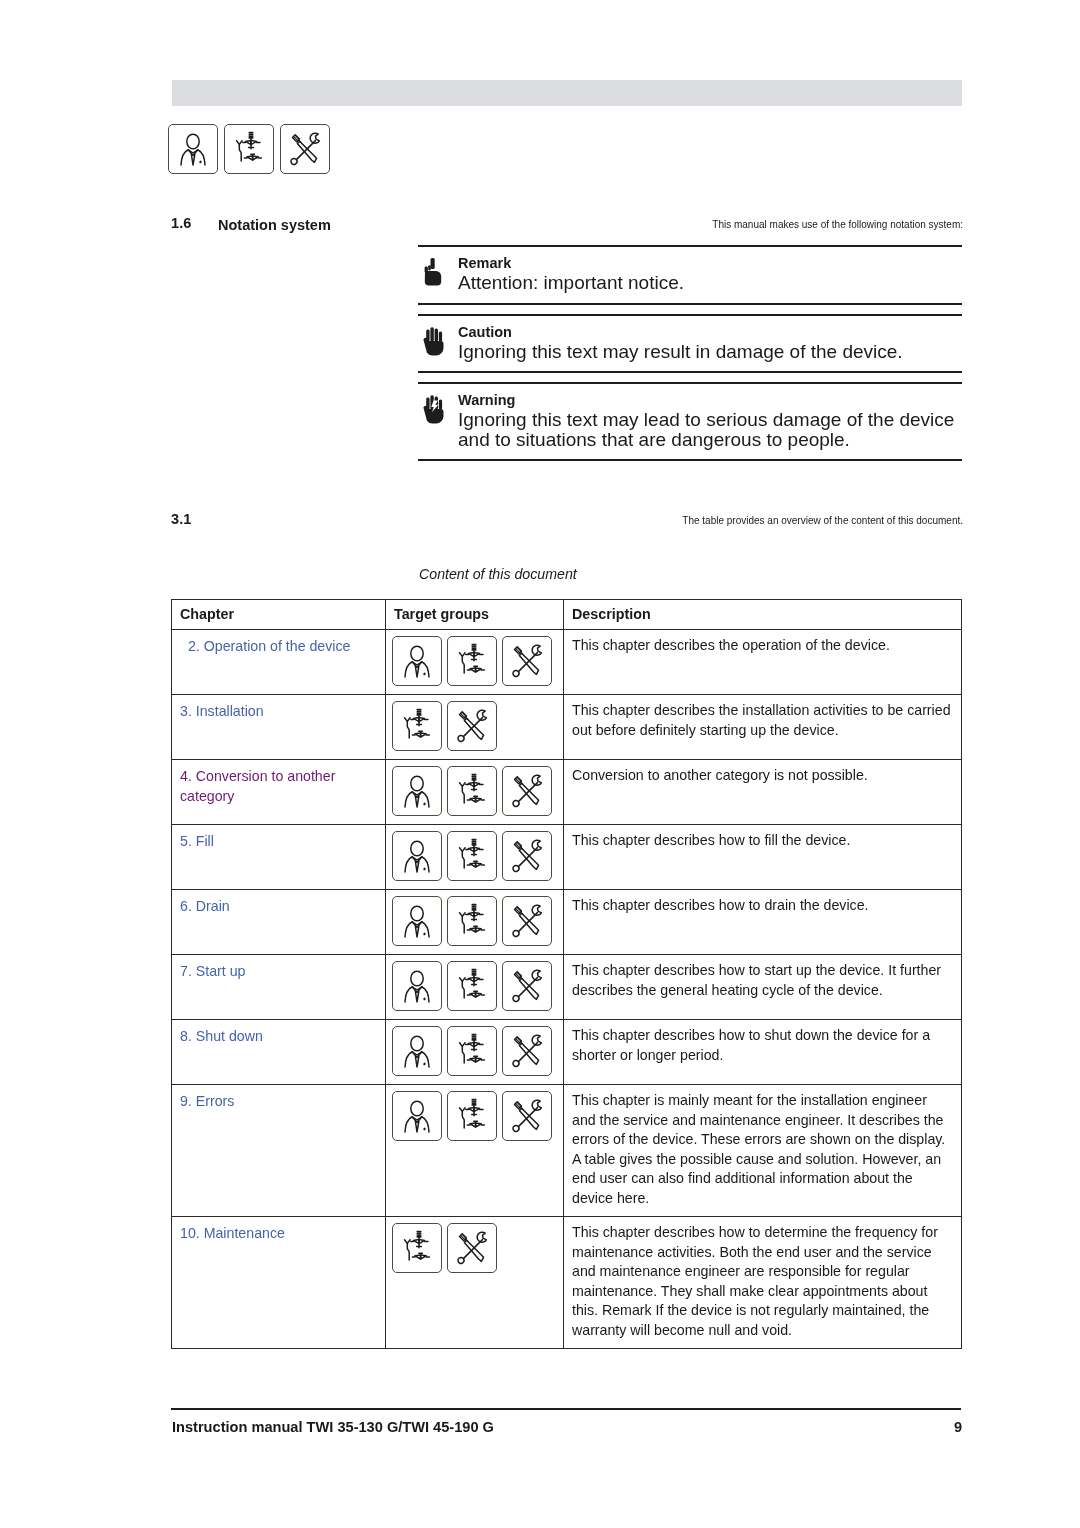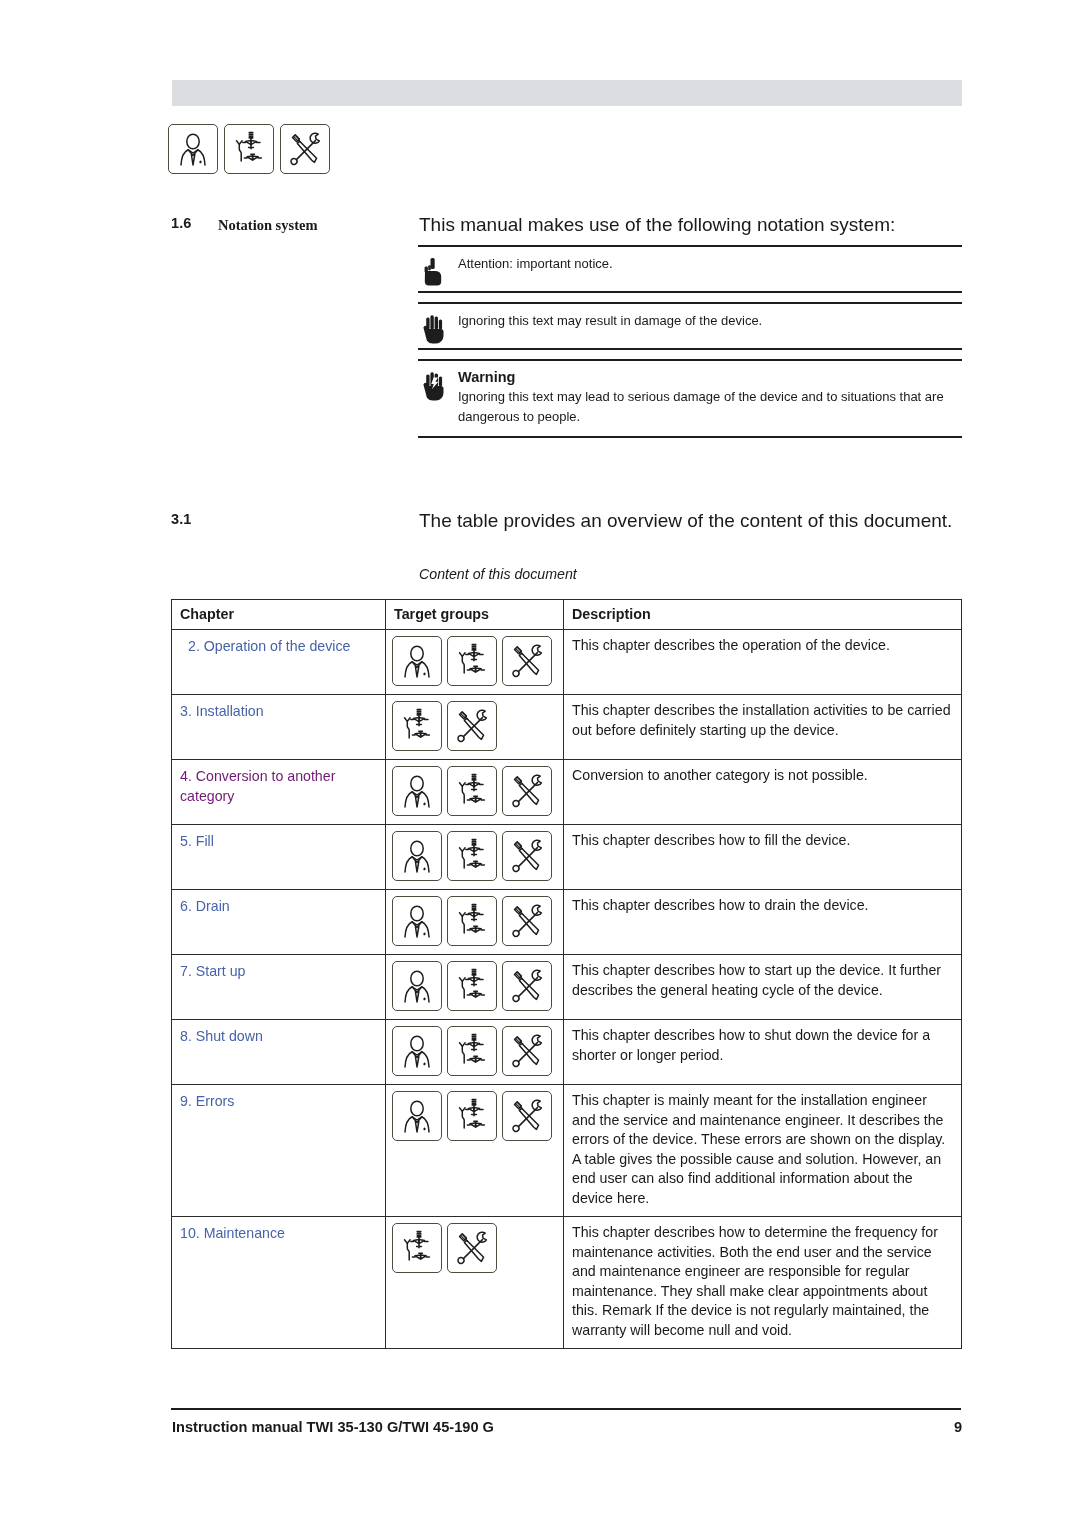--- a/index.html
+++ b/index.html
@@ -68,22 +68,23 @@
   }
   .sec-title {
     position: absolute;
     font-weight: bold;
     font-size: 14.5px;
     width: 170px;
     line-height: 21px;
   }
   .body-text {
     position: absolute;
-    font-size: 19px;
+    font-size: 10px;
     line-height: 20px;
+    text-align: right;
   }
 
   
   .note-wrap {
     position: absolute;
     left: 418px;
     width: 544px;
   }
   .rule {
     border-top: 2.2px solid #1d1d1d;
@@ -101,21 +102,21 @@
     top: 8px;
     width: 28px;
     height: 34px;
   }
   .note-title {
     font-weight: bold;
     font-size: 14.5px;
     line-height: 19px;
   }
   .note-body {
-    font-size: 13px;
+    font-size: 19px;
     line-height: 19.5px;
   }
   .gap { height: 9px; }
 
   
   .caption {
     position: absolute;
     left: 419px;
     top: 566px;
     font-size: 14.2px;
@@ -237,56 +238,58 @@
           <path d="M13.4 11 L15.6 13.2" stroke="#1d1d1d" fill="none" stroke-width="1.5" stroke-linecap="round" stroke-linejoin="round"></path>
           <path d="M14.6 12.2 L31.6 29.2 L29.4 33.4 L26.8 31.2 L12.4 14.4 Z" stroke="#1d1d1d" fill="none" stroke-width="1.5" stroke-linecap="round" stroke-linejoin="round"></path>
           <path d="M33.2 5.2 a5 5 0 1 0 1.2 6.6 l-3.4 -1.7 l-0.5 -3 z" stroke="#1d1d1d" fill="none" stroke-width="1.5" stroke-linecap="round" stroke-linejoin="round"></path>
           <path d="M30.4 11.6 L11.4 30.6" stroke="#1d1d1d" fill="none" stroke-width="1.5" stroke-linecap="round" stroke-linejoin="round"></path>
           <path d="M11.4 30.6 a3 3 0 1 0 -4.2 4.2 a3 3 0 0 0 4.2 -4.2 z" stroke="#1d1d1d" fill="none" stroke-width="1.5" stroke-linecap="round" stroke-linejoin="round"></path>
         </svg>
       </span>
     </div>
 
   <div class="sec-num" style="left:171px; top:215px;">1.6</div>
-  <div class="sec-title" style="left:218px; top:215px;font-family:Liberation Serif, serif;">Notation system</div>
+  <div class="sec-title" style="left:218px; top:215px;">Notation system</div>
   <div class="body-text" style="left:419px; top:215px; width:544px;">This manual makes use of the following notation system:</div>
 
   <div class="note-wrap" style="top:245px;">
 
     <div class="rule"></div>
     <div class="note">
       <span class="note-icon">
         <svg viewBox="0 0 28 34" width="28" height="34" aria-hidden="true">
           <g fill="#1d1d1d">
             <rect x="10.5" y="3" width="4.2" height="11" rx="1.6"></rect>
             <rect x="4.6" y="11.5" width="3.3" height="6" rx="1.3"></rect>
             <rect x="8.2" y="10.2" width="2.6" height="5.2" rx="1.1"></rect>
             <path d="M5 16 h11 a5.2 5.2 0 0 1 5.2 5.2 v5.2 a4 4 0 0 1 -4 4 h-8.4 a4 4 0 0 1 -4 -4 z"></path>
           </g>
         </svg>
       </span>
+      <div class="note-title">Remark</div>
       <div class="note-body">Attention: important notice.</div>
     </div>
     <div class="rule"></div>
 
     <div class="gap"></div>
 
     <div class="rule"></div>
     <div class="note">
       <span class="note-icon">
         <svg viewBox="0 0 28 34" width="28" height="34" aria-hidden="true">
           <g fill="#1d1d1d">
             <rect x="6.2" y="5.5" width="3.4" height="12" rx="1.5"></rect>
             <rect x="10.4" y="3.2" width="3.4" height="14.3" rx="1.5"></rect>
             <rect x="14.6" y="4.4" width="3.4" height="13.1" rx="1.5"></rect>
             <rect x="18.8" y="7.5" width="3.3" height="10" rx="1.5"></rect>
             <path d="M3.4 15.5 a2.6 2.6 0 0 1 3.7 -1.2 l2.2 2.6 h11.6 a2.6 2.6 0 0 1 2.6 2.6 v4.6 a7.4 7.4 0 0 1 -7.4 7.4 h-3.6 a7 7 0 0 1 -5.6 -2.8 z"></path>
           </g>
         </svg>
       </span>
+      <div class="note-title">Caution</div>
       <div class="note-body">Ignoring this text may result in damage of the device.</div>
     </div>
     <div class="rule"></div>
 
     <div class="gap"></div>
 
     <div class="rule"></div>
     <div class="note">
       <span class="note-icon">
         <svg viewBox="0 0 28 34" width="28" height="34" aria-hidden="true">

